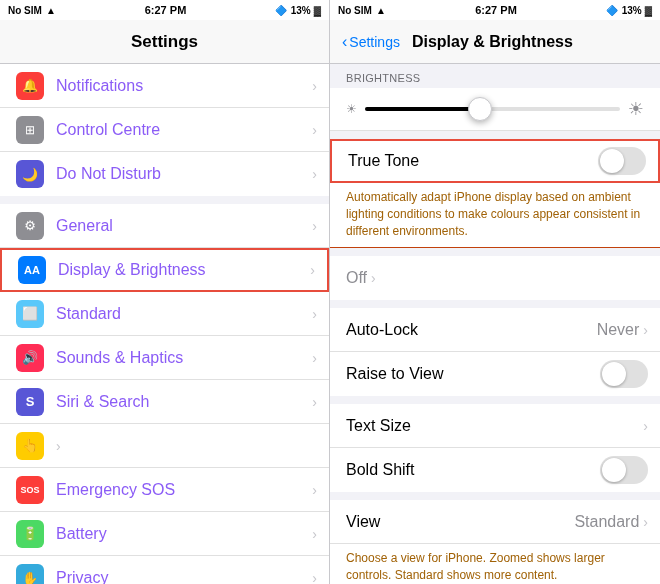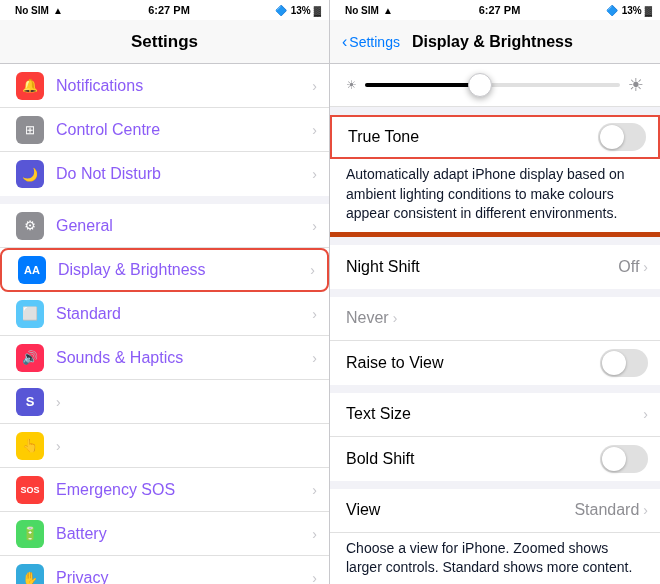--- a/index.html
+++ b/index.html
@@ -26,21 +26,21 @@
       height: 20px;
       background: white;
       display: flex;
       align-items: center;
       justify-content: space-between;
       padding: 0 8px;
       font-size: 10px;
       font-weight: 600;
     }
 
-    .status-bar-left { display: flex; align-items: center; gap: 4px; margin-left: 7px; }
+    .status-bar-left { display: flex; align-items: center; gap: 4px; }
     .status-bar-center { font-size: 11px; font-weight: 600; }
     .status-bar-right { display: flex; align-items: center; gap: 3px; font-size: 10px; }
 
     .nav-bar {
       background: #f8f8f8;
       border-bottom: 1px solid #c8c8cc;
       height: 44px;
       display: flex;
       align-items: center;
       justify-content: center;
@@ -255,41 +255,41 @@
       left: calc(45% - 12px);
     }
 
     
     .true-tone-row {
       border: 2px solid #e74c3c !important;
       position: relative;
     }
 
     .description-text {
-      font-size: 14px;
-      color: #0f172a;
+      font-size: 12px;
+      color: #a16207;
       padding: 6px 16px 8px;
       background: white;
-      border-bottom: 5px solid #c2410c;
+      border-bottom: 1px solid #c2410c;
       line-height: 1.4;
     }
 
     
     .icon-red { background: #fc3d39; }
     .icon-gray { background: #8e8e93; }
 
     .divider-group {
       height: 8px;
       background: #f2f2f7;
     }
 
     
     .highlighted-row {
       border: 2px solid #e74c3c;
-      border-radius: 8px;
+      border-radius: 0;
       position: relative;
       z-index: 10;
     }
   </style>
 </head>
 <body>
 
 <div class="left-panel">
 
   <div class="status-bar">
@@ -363,20 +363,21 @@
         <div class="row-icon" style="background:#ff2d55;">
           <span style="color:white;font-size:13px;">🔊</span>
         </div>
         <span class="row-label">Sounds &amp; Haptics</span>
         <span class="row-chevron">›</span>
       </div>
       <div class="settings-row">
         <div class="row-icon" style="background:#5856d6;">
           <span style="color:white;font-size:13px;font-weight:700;">S</span>
         </div>
+        <span class="row-label">Siri &amp; Search</span>
         <span class="row-chevron">›</span>
       </div>
       <div class="settings-row">
         <div class="row-icon" style="background:#ffcc00;">
           <span style="color:white;font-size:13px;">👆</span>
         </div>
         <span class="row-chevron">›</span>
       </div>
       <div class="settings-row">
         <div class="row-icon" style="background:#fc3d39;">
@@ -422,20 +423,21 @@
   <div class="right-nav-bar">
     <div class="back-btn">
       <span style="font-size:16px;">‹</span>
       <span>Settings</span>
     </div>
     <span class="right-nav-title">Display &amp; Brightness</span>
   </div>
 
   <div class="right-list">
 
+    <div class="section-header">BRIGHTNESS</div>
     <div class="right-group">
       <div class="brightness-row">
         <span class="brightness-icon-small">☀</span>
         <div class="slider-track">
           <div class="slider-fill"></div>
           <div class="slider-thumb"></div>
         </div>
         <span class="brightness-icon-large">☀</span>
       </div>
     </div>
@@ -445,29 +447,29 @@
       <div class="right-row true-tone-row">
         <span class="right-row-label">True Tone</span>
         <div class="toggle"></div>
       </div>
       <div class="description-text">Automatically adapt iPhone display based on ambient lighting conditions to make colours appear consistent in different environments.</div>
     </div>
 
     <div class="divider-group"></div>
     <div class="right-group">
       <div class="right-row">
-        <span class="right-row-label">Night Shift</span>
         <span class="right-row-value">Off</span>
         <span class="chevron-right">›</span>
       </div>
     </div>
 
     <div class="divider-group"></div>
     <div class="right-group">
       <div class="right-row">
+        <span class="right-row-label">Auto-Lock</span>
         <span class="right-row-value">Never</span>
         <span class="chevron-right">›</span>
       </div>
       <div class="right-row">
         <span class="right-row-label">Raise to View</span>
         <div class="toggle"></div>
       </div>
     </div>
 
     <div class="divider-group"></div>

